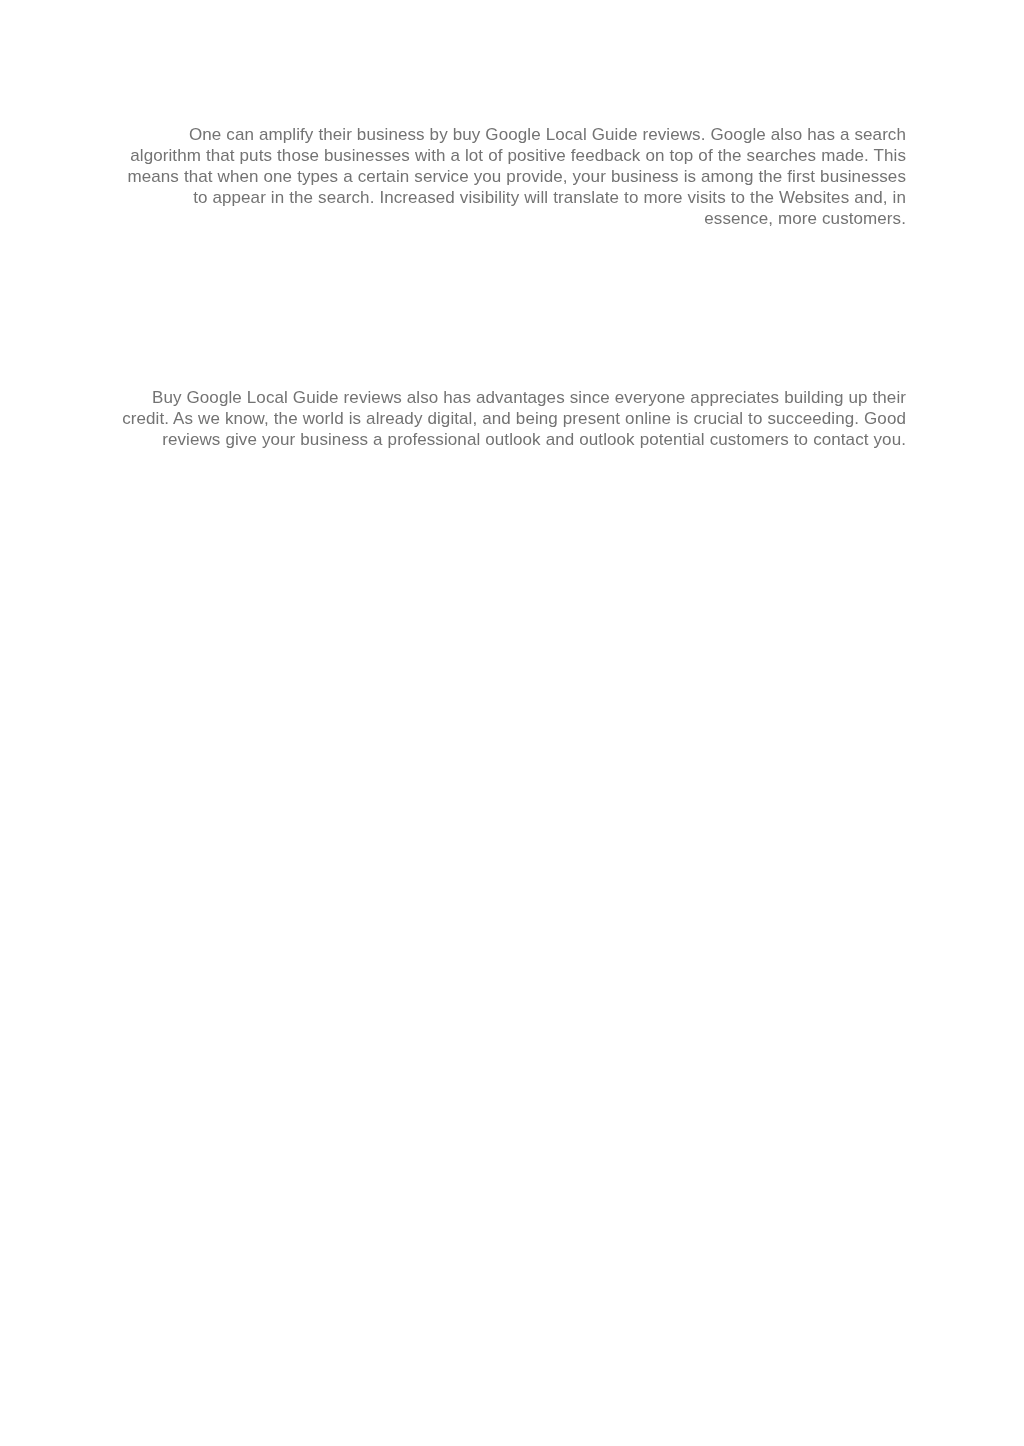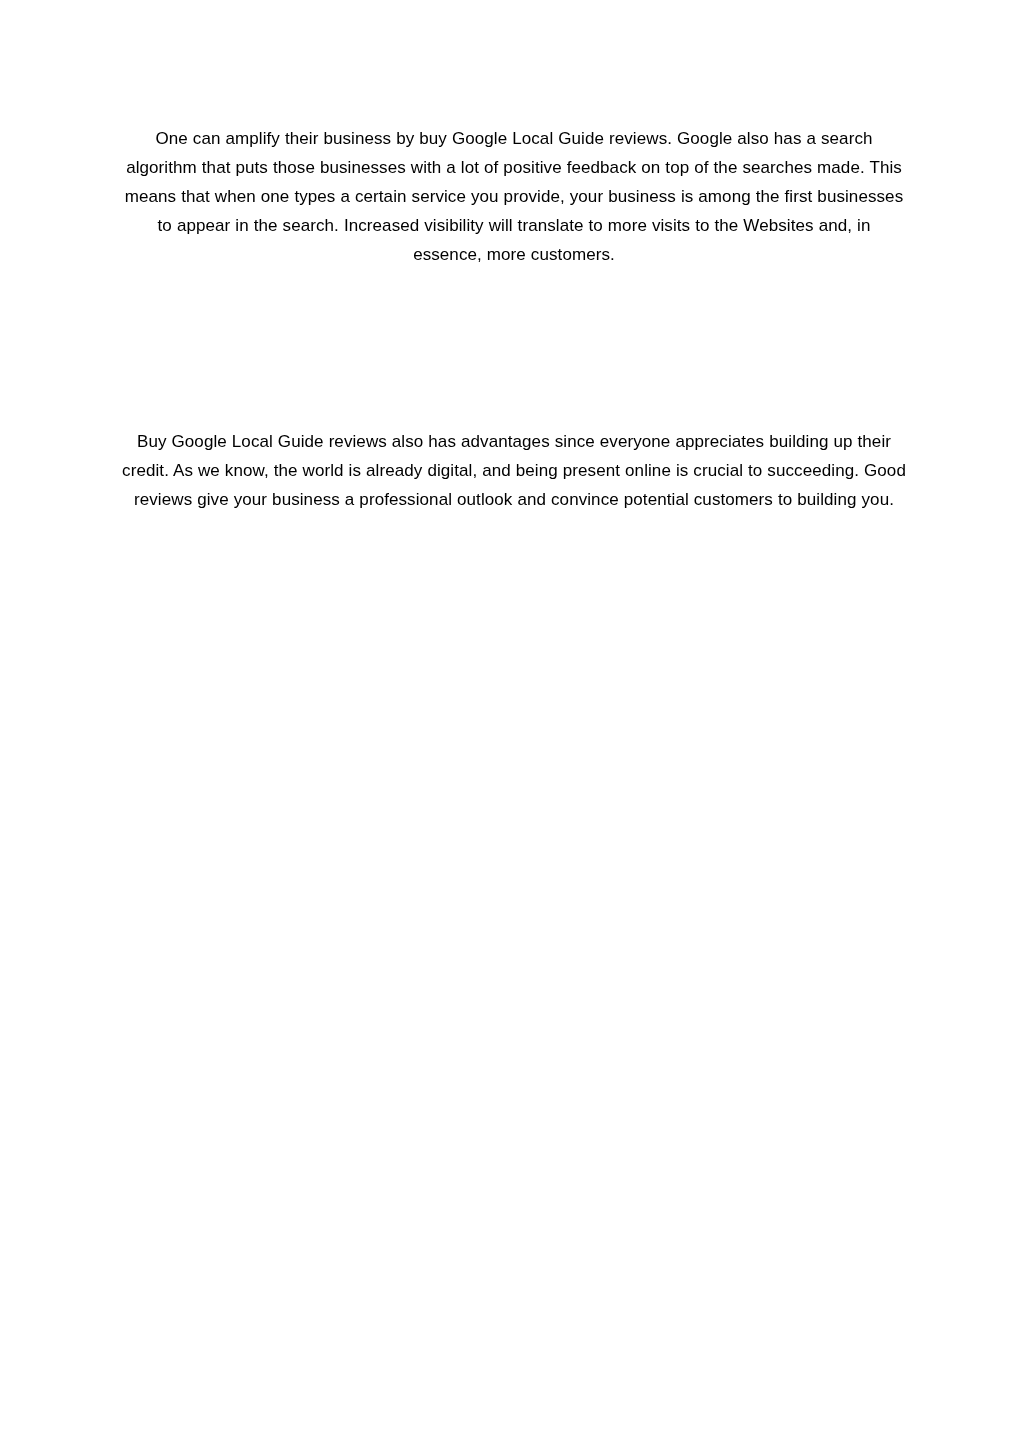--- a/index.html
+++ b/index.html
@@ -27,25 +27,25 @@
     position: absolute;
     left: 122px;
     top: 124px;
     width: 784px;
   }
 
   .body-paragraph {
     margin: 0;
     font-family: "Liberation Sans", sans-serif;
     font-size: 17px;
-    line-height: 29px;
+    line-height: 21px;
     font-weight: 400;
     letter-spacing: 0.005em;
-    color: #000000;
-    text-align: center;
+    color: #737373;
+    text-align: right;
     word-spacing: 0.01em;
   }
 
   .paragraph-gap {
     height: 158px;
   }
 
   .spacer-bottom {
     height: 1px;
   }
@@ -53,18 +53,18 @@
 </head>
 <body>
 
 <div class="page">
   <div class="content">
 
     <p class="body-paragraph">One can amplify their business by buy Google Local Guide reviews. Google also has a search algorithm that puts those businesses with a lot of positive feedback on top of the searches made. This means that when one types a certain service you provide, your business is among the first businesses to appear in the search. Increased visibility will translate to more visits to the Websites and, in essence, more customers.</p>
 
     <div class="paragraph-gap"></div>
 
-    <p class="body-paragraph">Buy Google Local Guide reviews also has advantages since everyone appreciates building up their credit. As we know, the world is already digital, and being present online is crucial to succeeding. Good reviews give your business a professional outlook and convince potential customers to building you.</p>
+    <p class="body-paragraph">Buy Google Local Guide reviews also has advantages since everyone appreciates building up their credit. As we know, the world is already digital, and being present online is crucial to succeeding. Good reviews give your business a professional outlook and outlook potential customers to contact you.</p>
 
     <div class="spacer-bottom"></div>
 
   </div>
 </div>
 
 </body></html>

